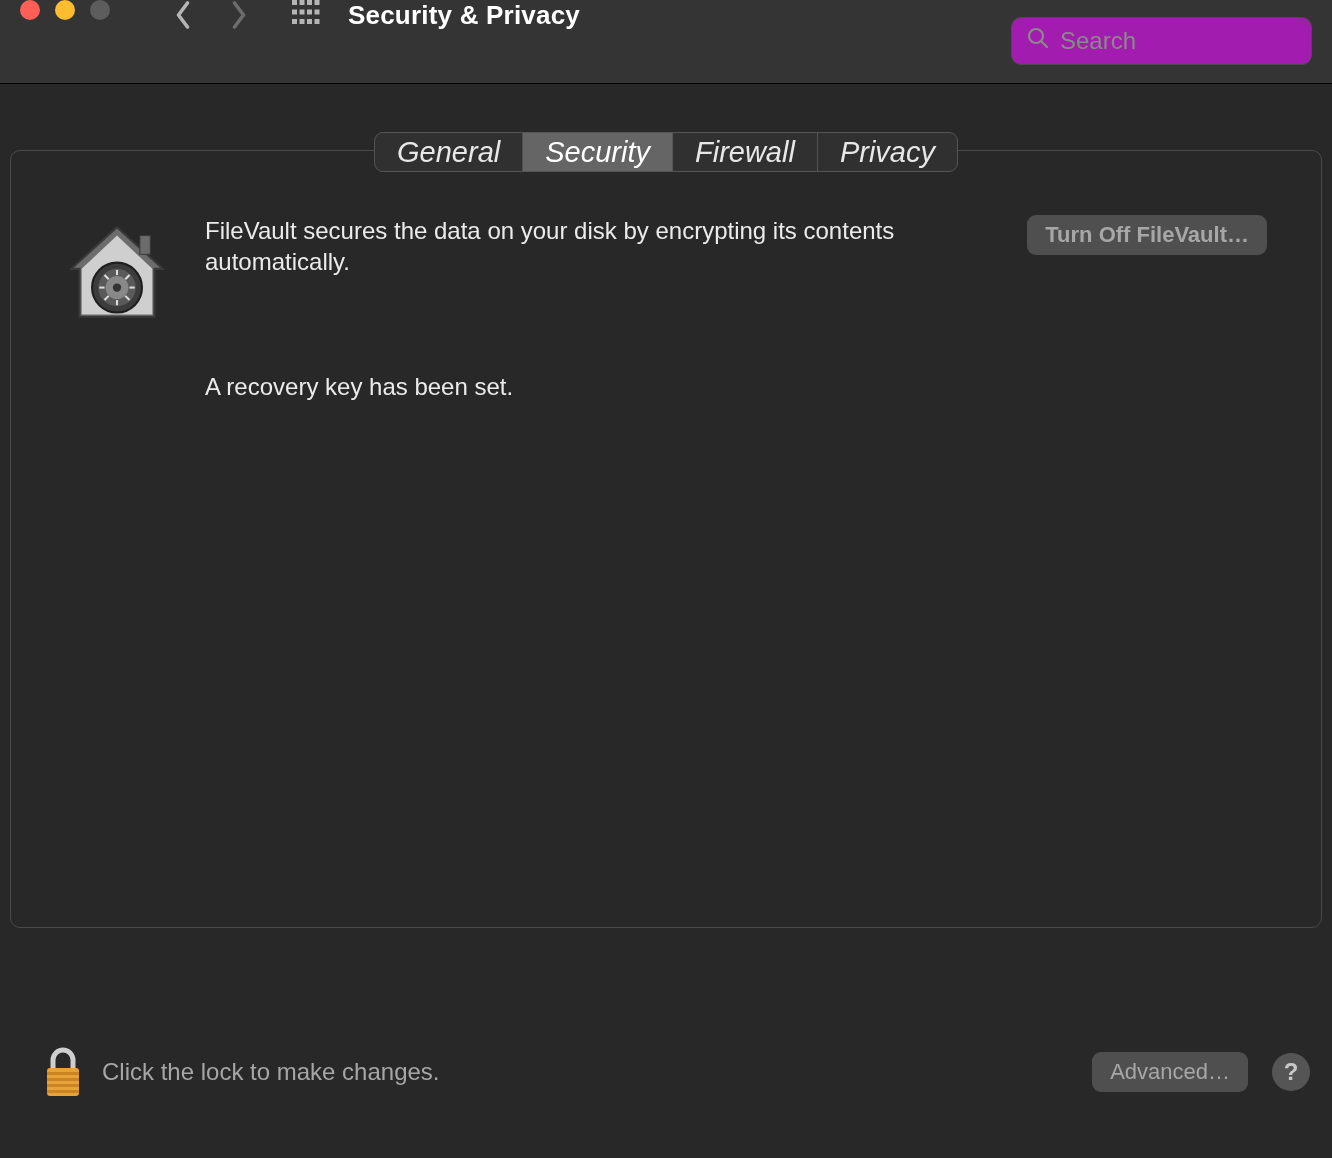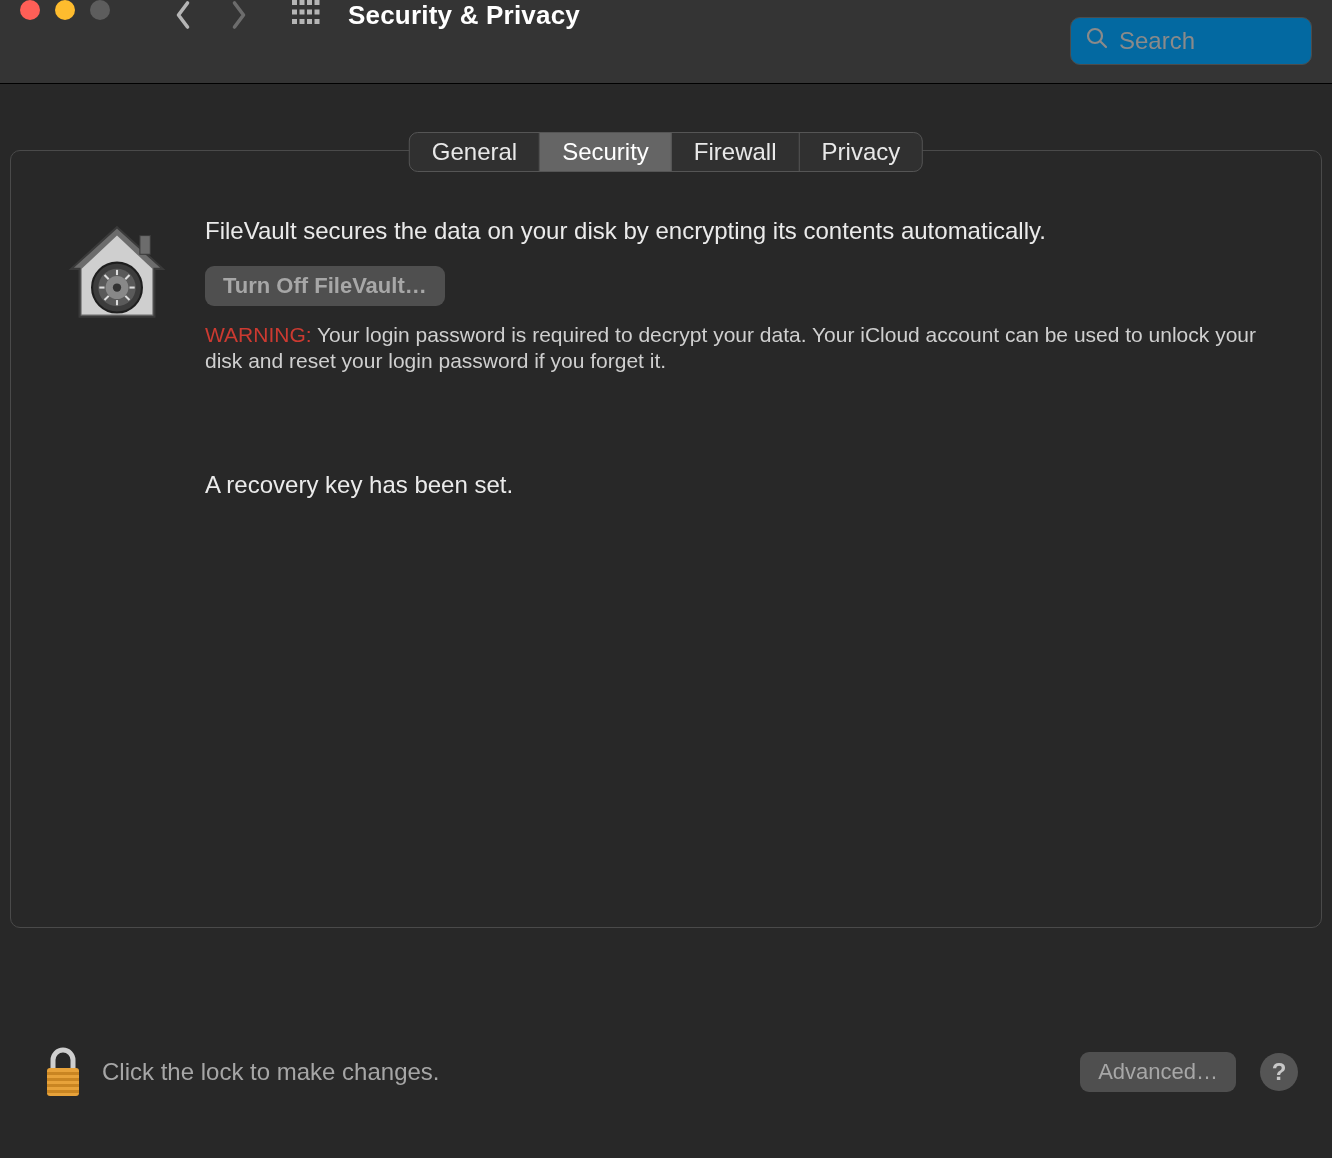--- a/index.html
+++ b/index.html
@@ -34,23 +34,23 @@
     margin-left: 28px;
     font-size: 26px;
     font-weight: 700;
     color: #ffffff;
     letter-spacing: 0.2px;
   }
   .search-box {
     position: absolute;
     right: 20px;
     top: 17px;
-    width: 242px;
+    width: 301px;
     height: 48px;
-    background: #0369a1;
+    background: #a21caf;
     border: 1px solid #4c4c4c;
     border-radius: 10px;
     display: flex;
     align-items: center;
     padding: 0 14px;
   }
   .search-box svg { width: 24px; height: 24px; flex-shrink: 0; }
   .search-input {
     background: none; border: none; outline: none;
     color: #bdbdbd; font-size: 24px; margin-left: 10px;
@@ -74,43 +74,44 @@
     border: 1px solid #555;
     border-radius: 9px;
     height: 40px;
     overflow: hidden;
     z-index: 2;
   }
   .tab {
     padding: 0 22px;
     display: flex;
     align-items: center;
-    font-size: 24px;
+    font-size: 29px;
     color: #e8e8e8;
     border-right: 1px solid #555;
     cursor: default;
+    font-style: italic;
   }
   .tab:last-child { border-right: none; }
   .tab.active { background: #656565; color: #fff; }
 
   .panel {
     position: absolute;
     top: 66px;
     left: 10px;
     right: 10px;
     bottom: 230px;
     border: 1px solid #4a4a4a;
     border-radius: 10px;
     background: #282828;
     padding: 64px 54px 40px 54px;
   }
   .main-row { display: flex; align-items: flex-start; gap: 36px; }
   .fv-icon { width: 104px; flex-shrink:0; margin-top:6px; display:flex; justify-content:center; }
   .fv-text-col { flex: 1; }
-  .fv-head-row { display:flex; align-items:flex-start; gap:20px;flex-direction:column; }
+  .fv-head-row { display:flex; align-items:flex-start; gap:30px; }
   .fv-desc {
     font-size: 24px;
     line-height: 1.3;
     color: #ebebeb;
     flex: 1;
   }
   .turnoff-btn {
     background: #4f4f4f;
     border: none;
     border-radius: 9px;
@@ -136,21 +137,21 @@
   }
   .recovery-line {
     font-size: 24px;
     color: #ebebeb;
     margin-top: 96px;
   }
 
   .footer {
     position: absolute;
     left: 42px;
-    right: 34px;
+    right: 22px;
     bottom: 60px;
     display: flex;
     align-items: center;
   }
   .lock-icon { width: 42px; height: 52px; flex-shrink:0; }
   .footer-text {
     font-size: 24px;
     color: #a6a6a6;
     margin-left: 18px;
   }
@@ -258,23 +259,20 @@
             <line x1="58" y1="72" x2="62" y2="76"></line>
           </g>
         </svg>
       </div>
 
       <div class="fv-text-col">
         <div class="fv-head-row">
           <div class="fv-desc">FileVault secures the data on your disk by encrypting its contents automatically.</div>
           <button class="turnoff-btn">Turn Off FileVault…</button>
         </div>
-        <div class="warning">
-          <span class="warning-label">WARNING:</span><span> Your login password is required to decrypt your data. Your iCloud account can be used to unlock your disk and reset your login password if you forget it.</span>
-        </div>
         <div class="recovery-line">A recovery key has been set.</div>
       </div>
     </div>
   </div>
 
   <div class="footer">
     <div class="lock-icon">
       <svg viewBox="0 0 42 52" width="42" height="52">
         <path d="M11 22 V14 a10 10 0 0 1 20 0 V22" fill="none" stroke="#cfcfcf" stroke-width="5" stroke-linecap="round"></path>
         <rect x="5" y="22" width="32" height="28" rx="3" fill="#e7a23a"></rect>

